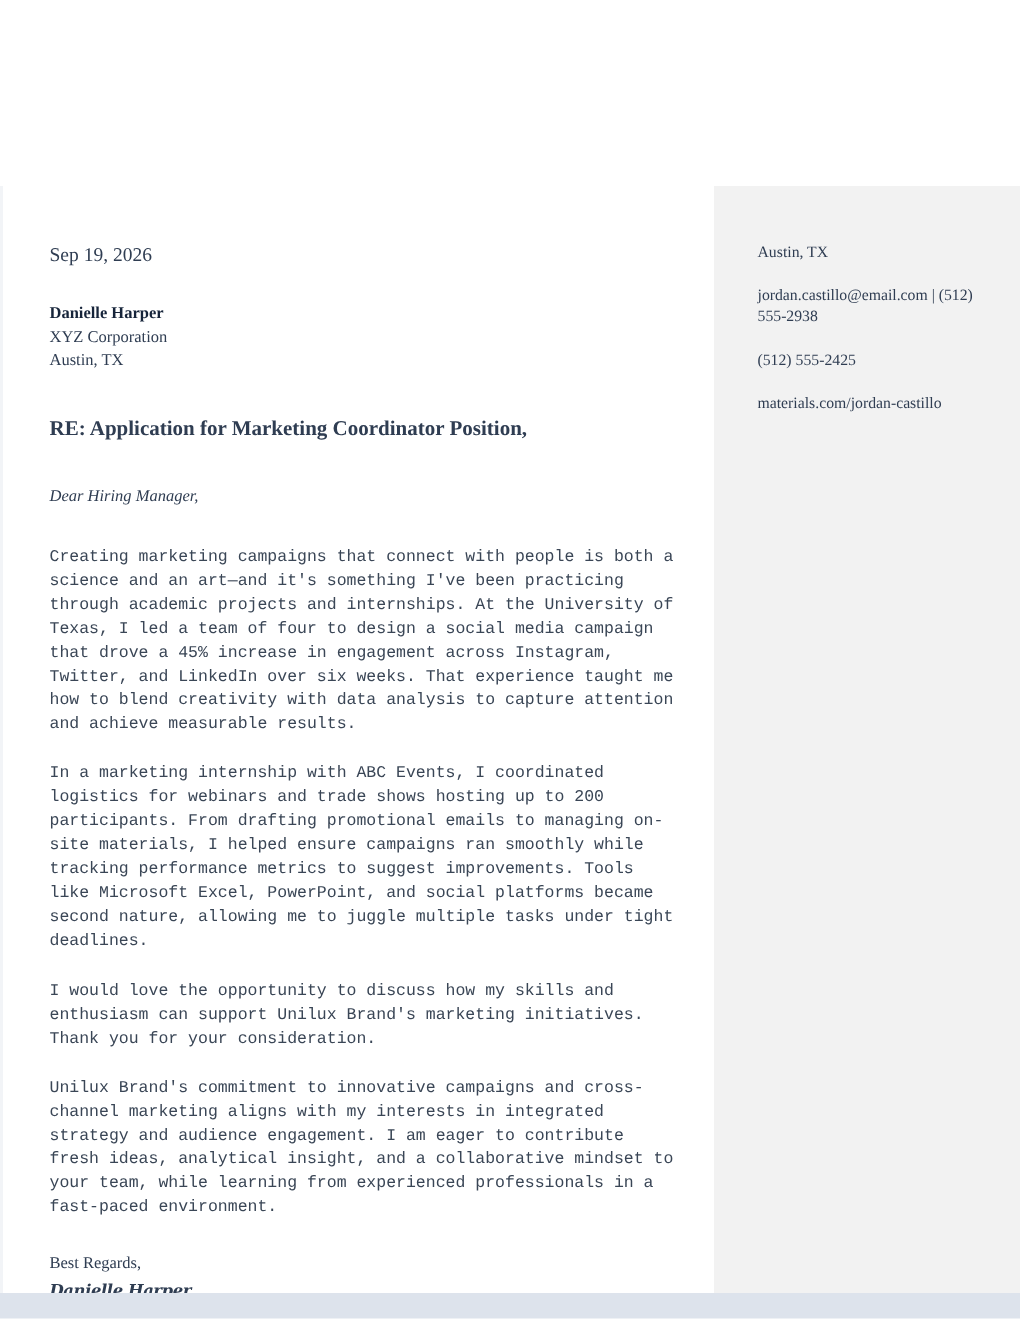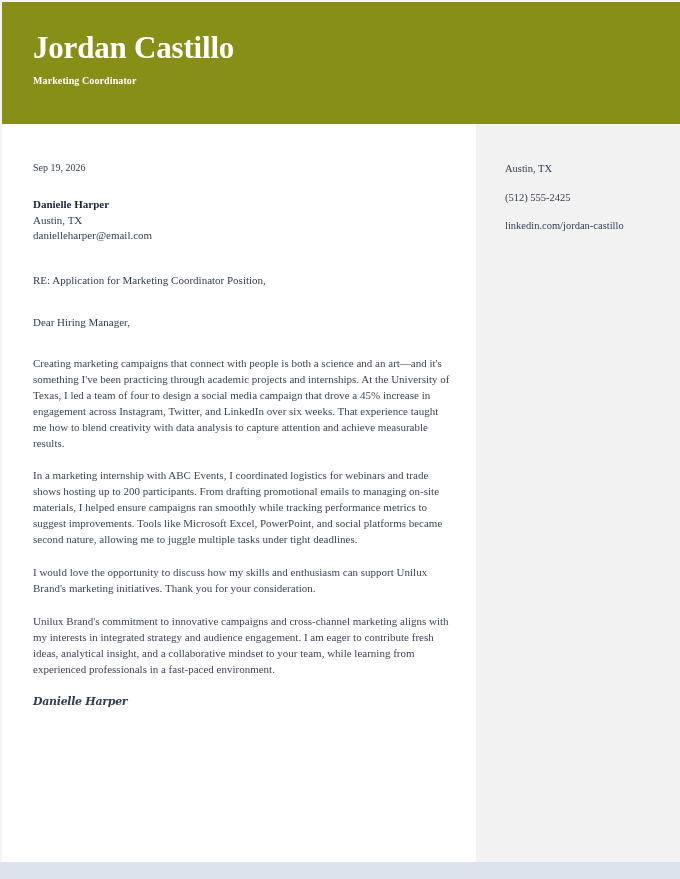--- a/index.html
+++ b/index.html
@@ -78,50 +78,53 @@
   }
   .side-col {
     width: 204px;
     background: #f2f2f2;
     box-sizing: border-box;
     padding: 38px 22px 0 29px;
   }
 
   
   .date {
-    font-size: 10px;
+    font-size: 13px;
     color: #2f3d52;
     margin-bottom: 24px;
   }
   .recipient {
     font-size: 11px;
     color: #2f3d52;
     line-height: 1.42;
     margin-bottom: 30px;
   }
   .recipient .rec-name {
     font-weight: bold;
     color: #16243a;
   }
   .subject {
-    font-size: 11px;
+    font-size: 14px;
     color: #2f3d52;
     margin-bottom: 30px;
+    font-weight: bold;
   }
   .salutation {
     font-size: 11px;
     color: #2f3d52;
     margin-bottom: 28px;
+    font-style: italic;
   }
   .body-par {
     font-size: 11px;
     color: #3a4656;
     line-height: 1.45;
     text-align: left;
     margin: 0 0 17px 0;
+    font-family: Liberation Mono, monospace;
   }
   .closing {
     font-size: 11px;
     color: #2f3d52;
     margin-top: 22px;
   }
   .signature {
     font-family: "DejaVu Serif", serif;
     font-style: italic;
     font-weight: bold;
@@ -138,53 +141,49 @@
     line-height: 1.4;
     margin-bottom: 14px;
     word-break: break-word;
   }
 </style>
 </head>
 <body>
 
 <div class="page">
 
-  <div class="header">
-    <div class="header-inner">
-      <div class="name">Jordan Castillo</div>
-      <div class="job-title">Marketing Coordinator</div>
-    </div>
-  </div>
 
   <div class="columns">
 
     <div class="main-col">
 
       <div class="date">Sep 19, 2026</div>
 
       <div class="recipient">
         <div class="rec-name">Danielle Harper</div>
+        <div>XYZ Corporation</div>
         <div>Austin, TX</div>
-        <div>danielleharper@email.com</div>
       </div>
 
       <div class="subject">RE: Application for Marketing Coordinator Position,</div>
 
       <div class="salutation">Dear Hiring Manager,</div>
 
       <p class="body-par">Creating marketing campaigns that connect with people is both a science and an art—and it's something I've been practicing through academic projects and internships. At the University of Texas, I led a team of four to design a social media campaign that drove a 45% increase in engagement across Instagram, Twitter, and LinkedIn over six weeks. That experience taught me how to blend creativity with data analysis to capture attention and achieve measurable results.</p>
       <p class="body-par">In a marketing internship with ABC Events, I coordinated logistics for webinars and trade shows hosting up to 200 participants. From drafting promotional emails to managing on-site materials, I helped ensure campaigns ran smoothly while tracking performance metrics to suggest improvements. Tools like Microsoft Excel, PowerPoint, and social platforms became second nature, allowing me to juggle multiple tasks under tight deadlines.</p>
       <p class="body-par">I would love the opportunity to discuss how my skills and enthusiasm can support Unilux Brand's marketing initiatives. Thank you for your consideration.</p>
       <p class="body-par">Unilux Brand's commitment to innovative campaigns and cross-channel marketing aligns with my interests in integrated strategy and audience engagement. I am eager to contribute fresh ideas, analytical insight, and a collaborative mindset to your team, while learning from experienced professionals in a fast-paced environment.</p>
 
+      <div class="closing">Best Regards,</div>
       <div class="signature">Danielle Harper</div>
 
     </div>
 
     <div class="side-col">
       <div class="side-line">Austin, TX</div>
+      <div class="side-line">jordan.castillo@email.com | (512) 555-2938</div>
       <div class="side-line">(512) 555-2425</div>
-      <div class="side-line">linkedin.com/jordan-castillo</div>
+      <div class="side-line">materials.com/jordan-castillo</div>
     </div>
 
   </div>
 
 </div>
 
 </body></html>

